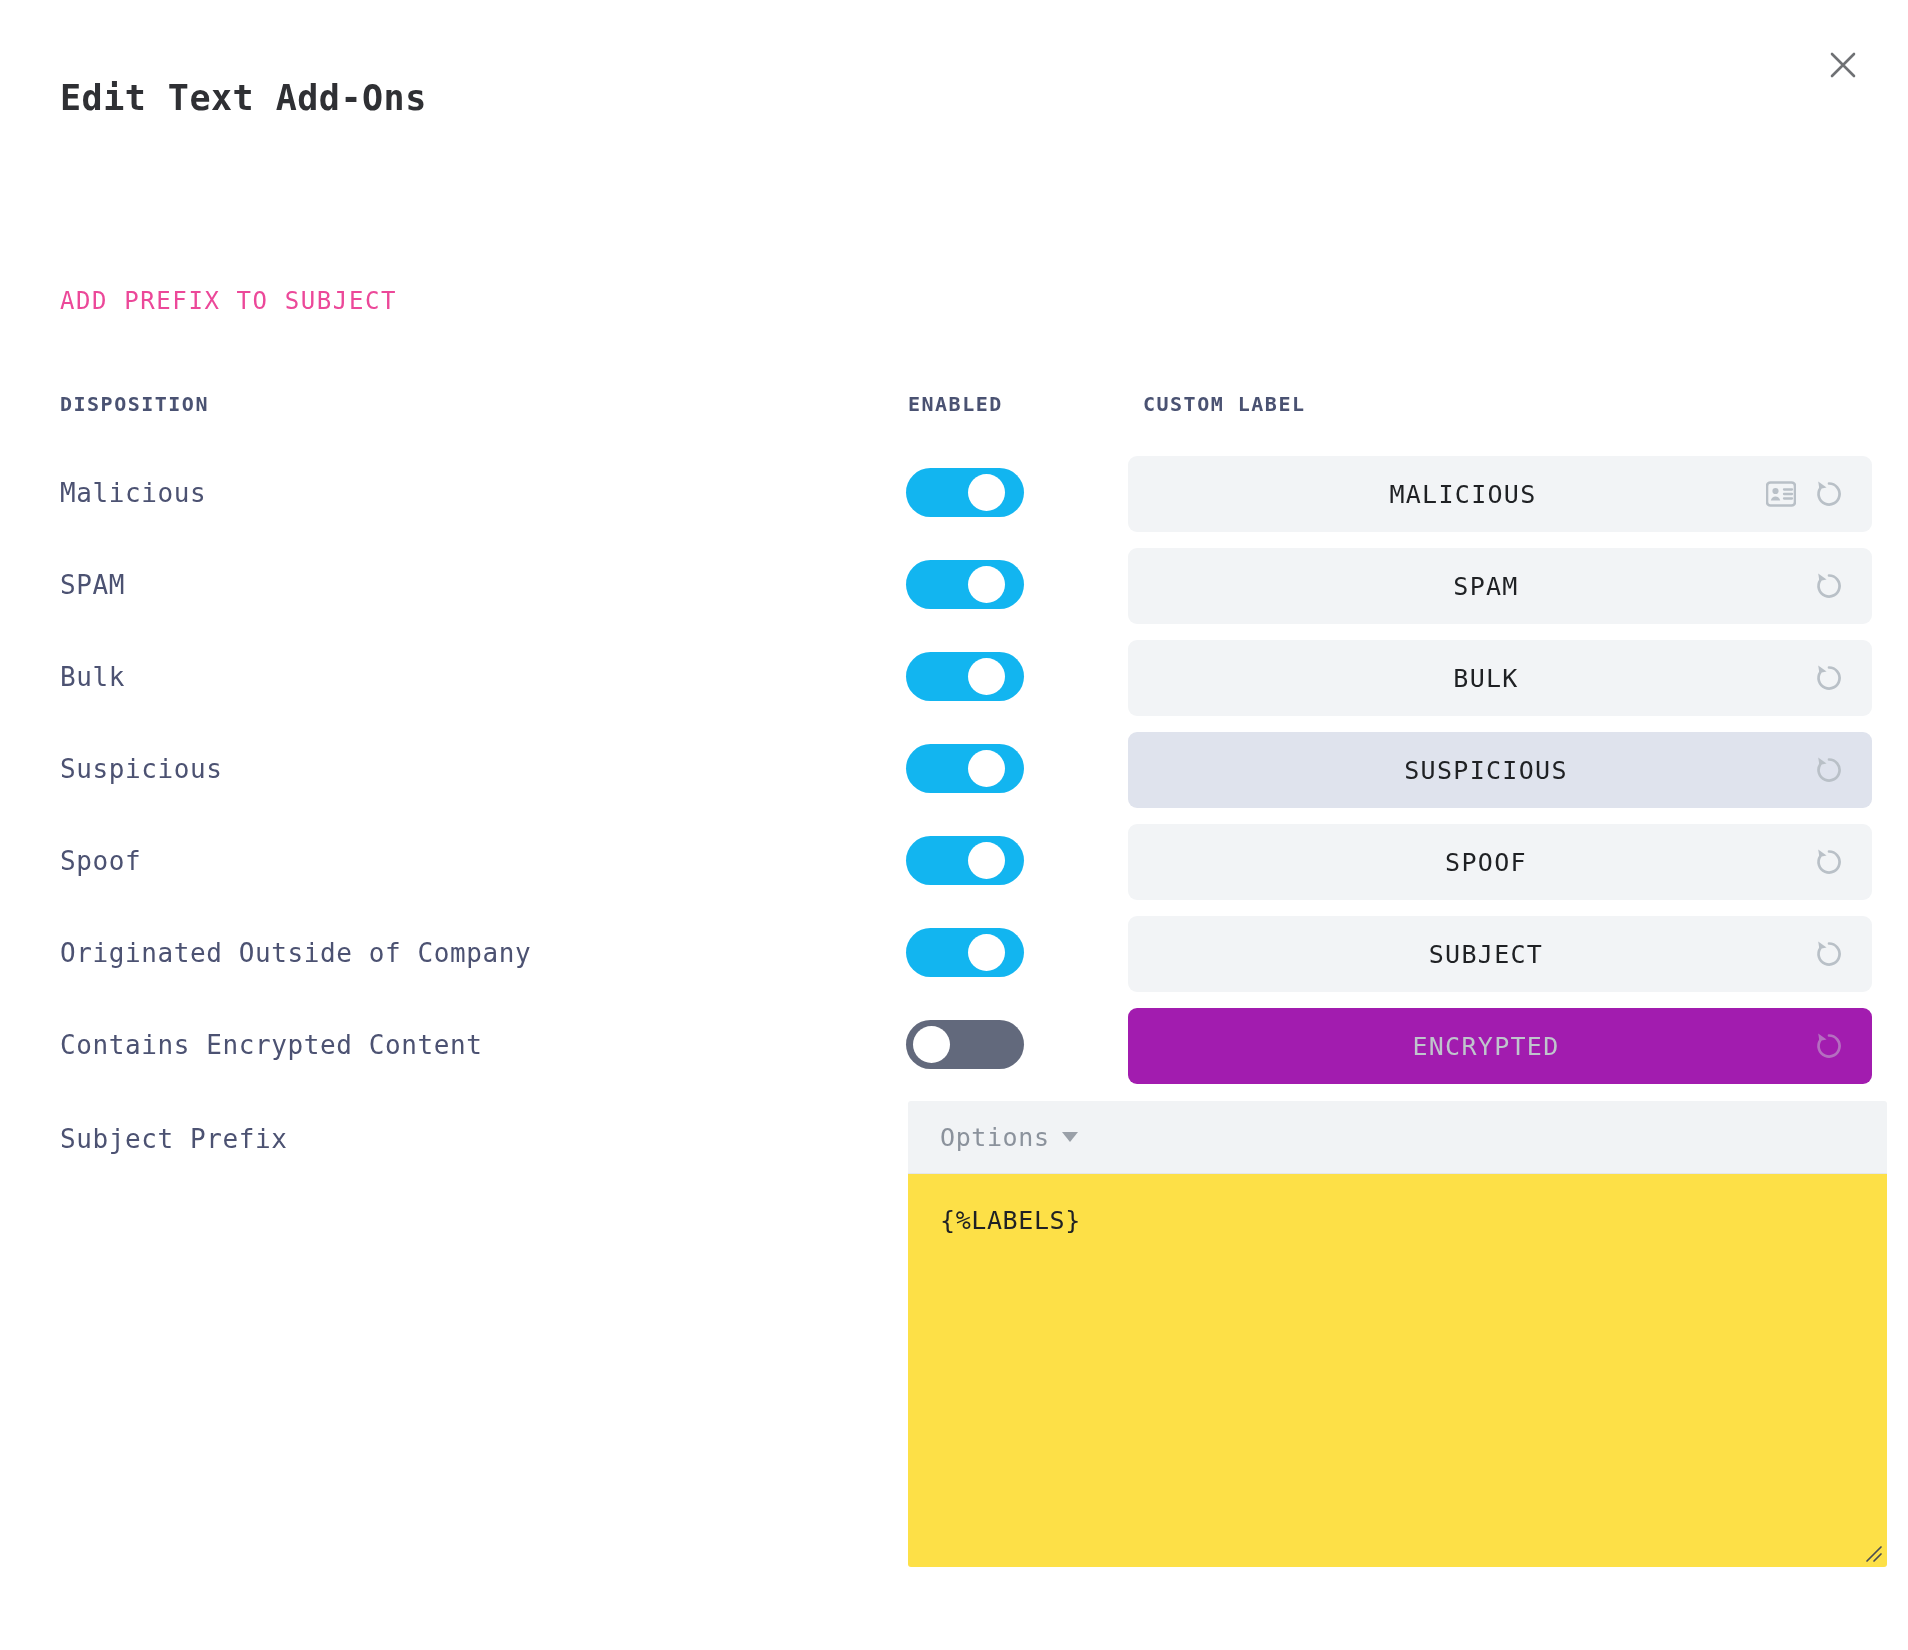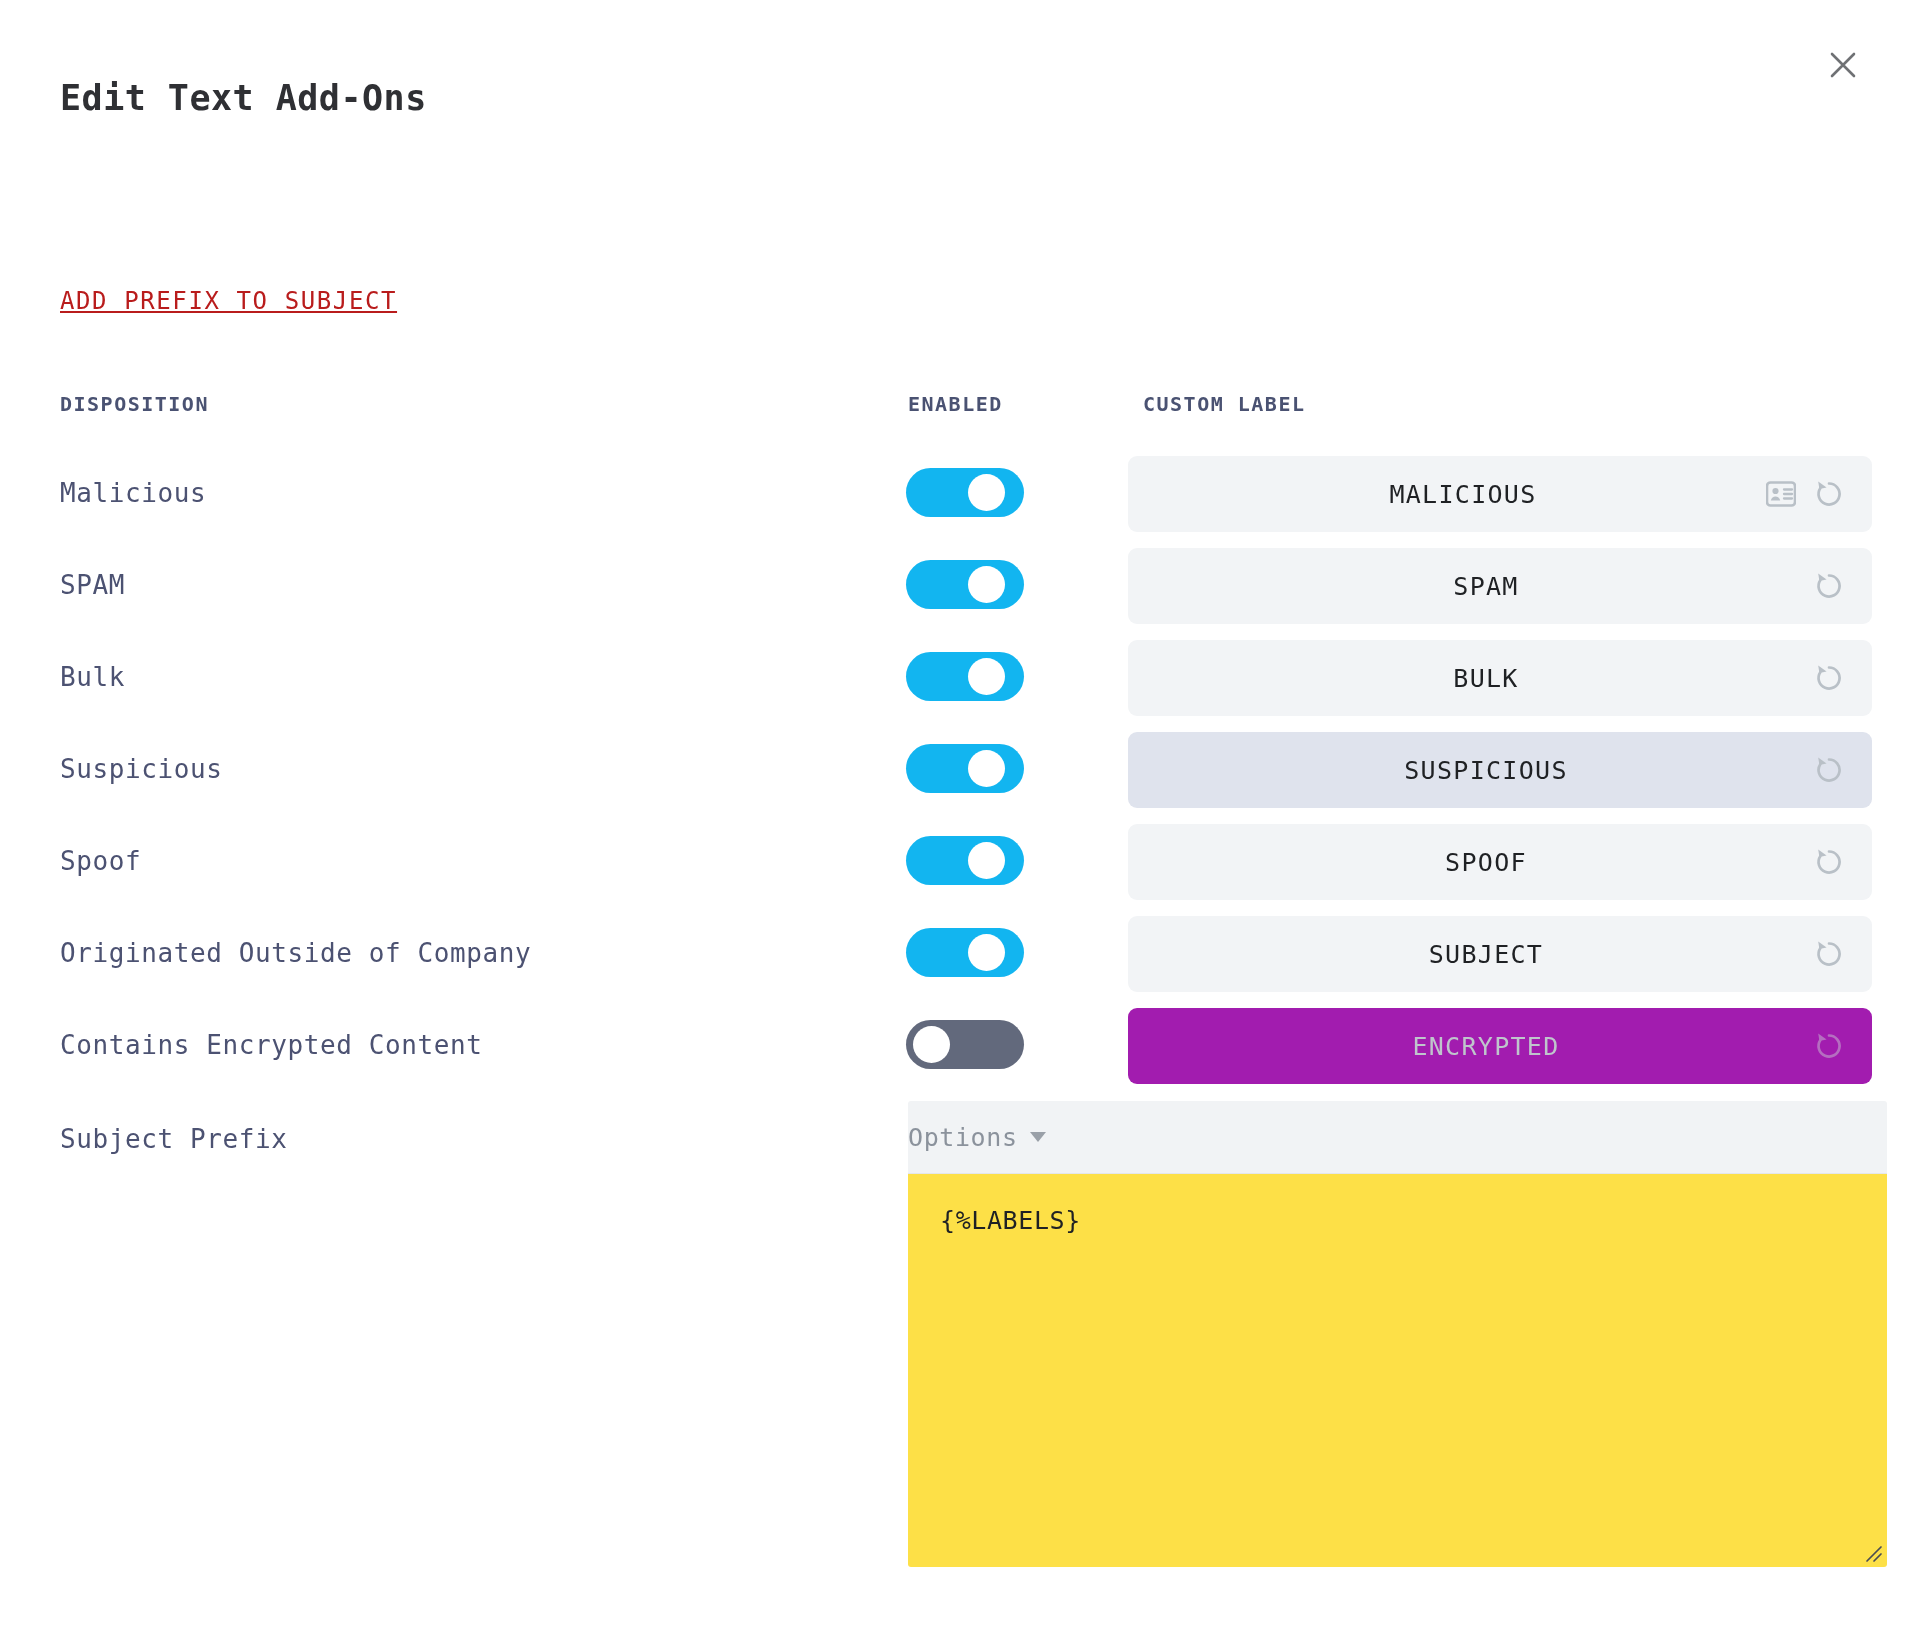--- a/index.html
+++ b/index.html
@@ -55,23 +55,22 @@
   }
   .close-button svg { display: block; }
 
   
   .section-heading {
     position: absolute;
     left: 60px;
     top: 287px;
     font-size: 24px;
     letter-spacing: 1.6px;
-    color: #b91c1c;
-    font-family: "DejaVu Sans Mono", "Liberation Mono", monospace;
-    text-decoration: underline;
+    color: #ec4899;
+    font-family: "DejaVu Sans Mono", "Liberation Mono", monospace;
   }
 
   
   .col-header {
     position: absolute;
     top: 392px;
     font-size: 20px;
     font-weight: 700;
     letter-spacing: 1.5px;
     color: #4a5272;
@@ -183,20 +182,21 @@
     left: 908px;
     top: 1101px;
     width: 979px;
   }
   .options-bar {
     height: 73px;
     background: #f1f3f5;
     border-radius: 3px 3px 0 0;
     display: flex;
     align-items: center;
+    padding-left: 32px;
     border-bottom: 1px solid #e4e7ea;
   }
   .options-button {
     background: none;
     border: none;
     display: flex;
     align-items: center;
     gap: 12px;
     cursor: pointer;
     padding: 0;

